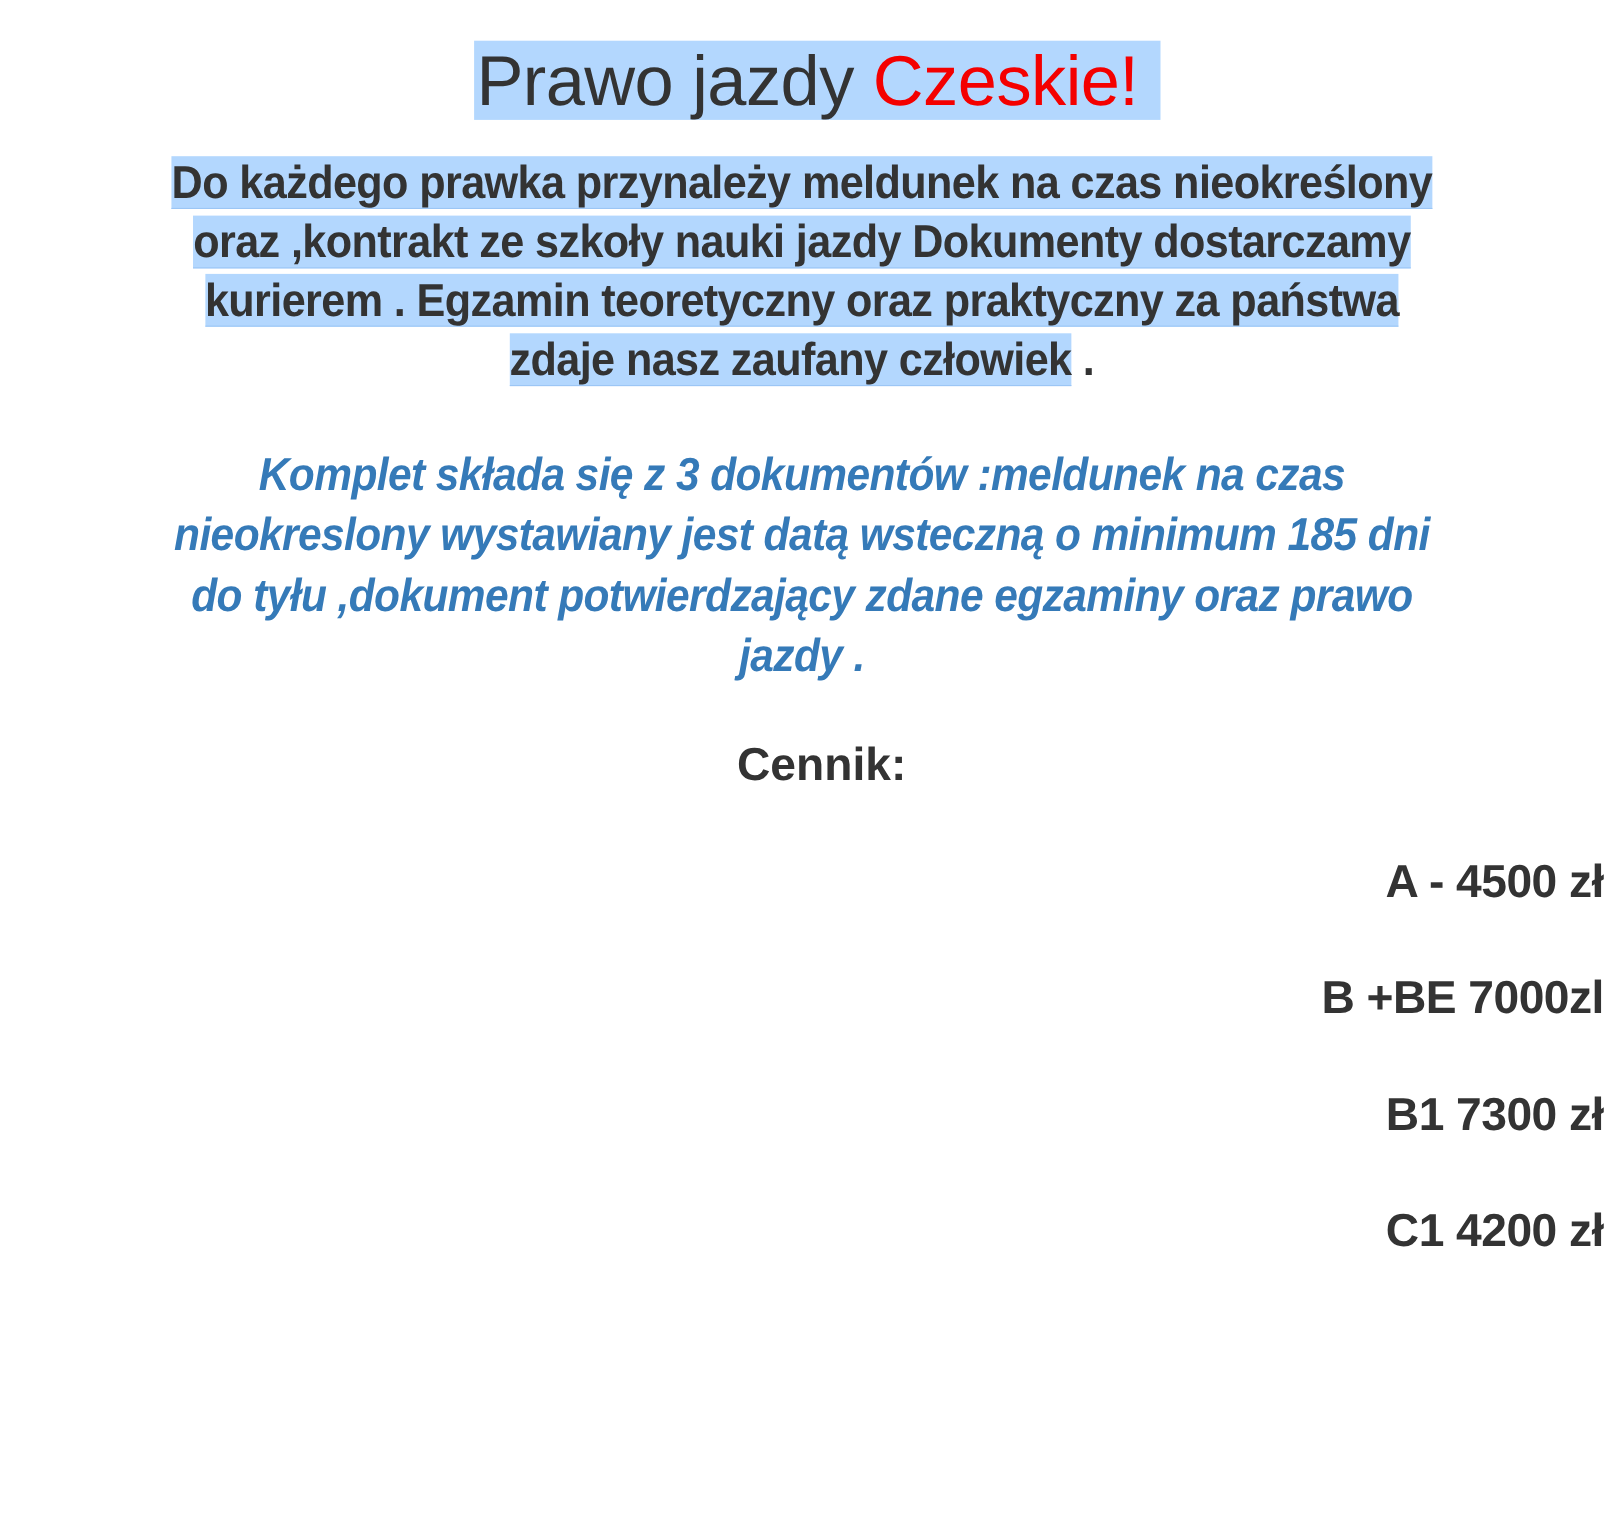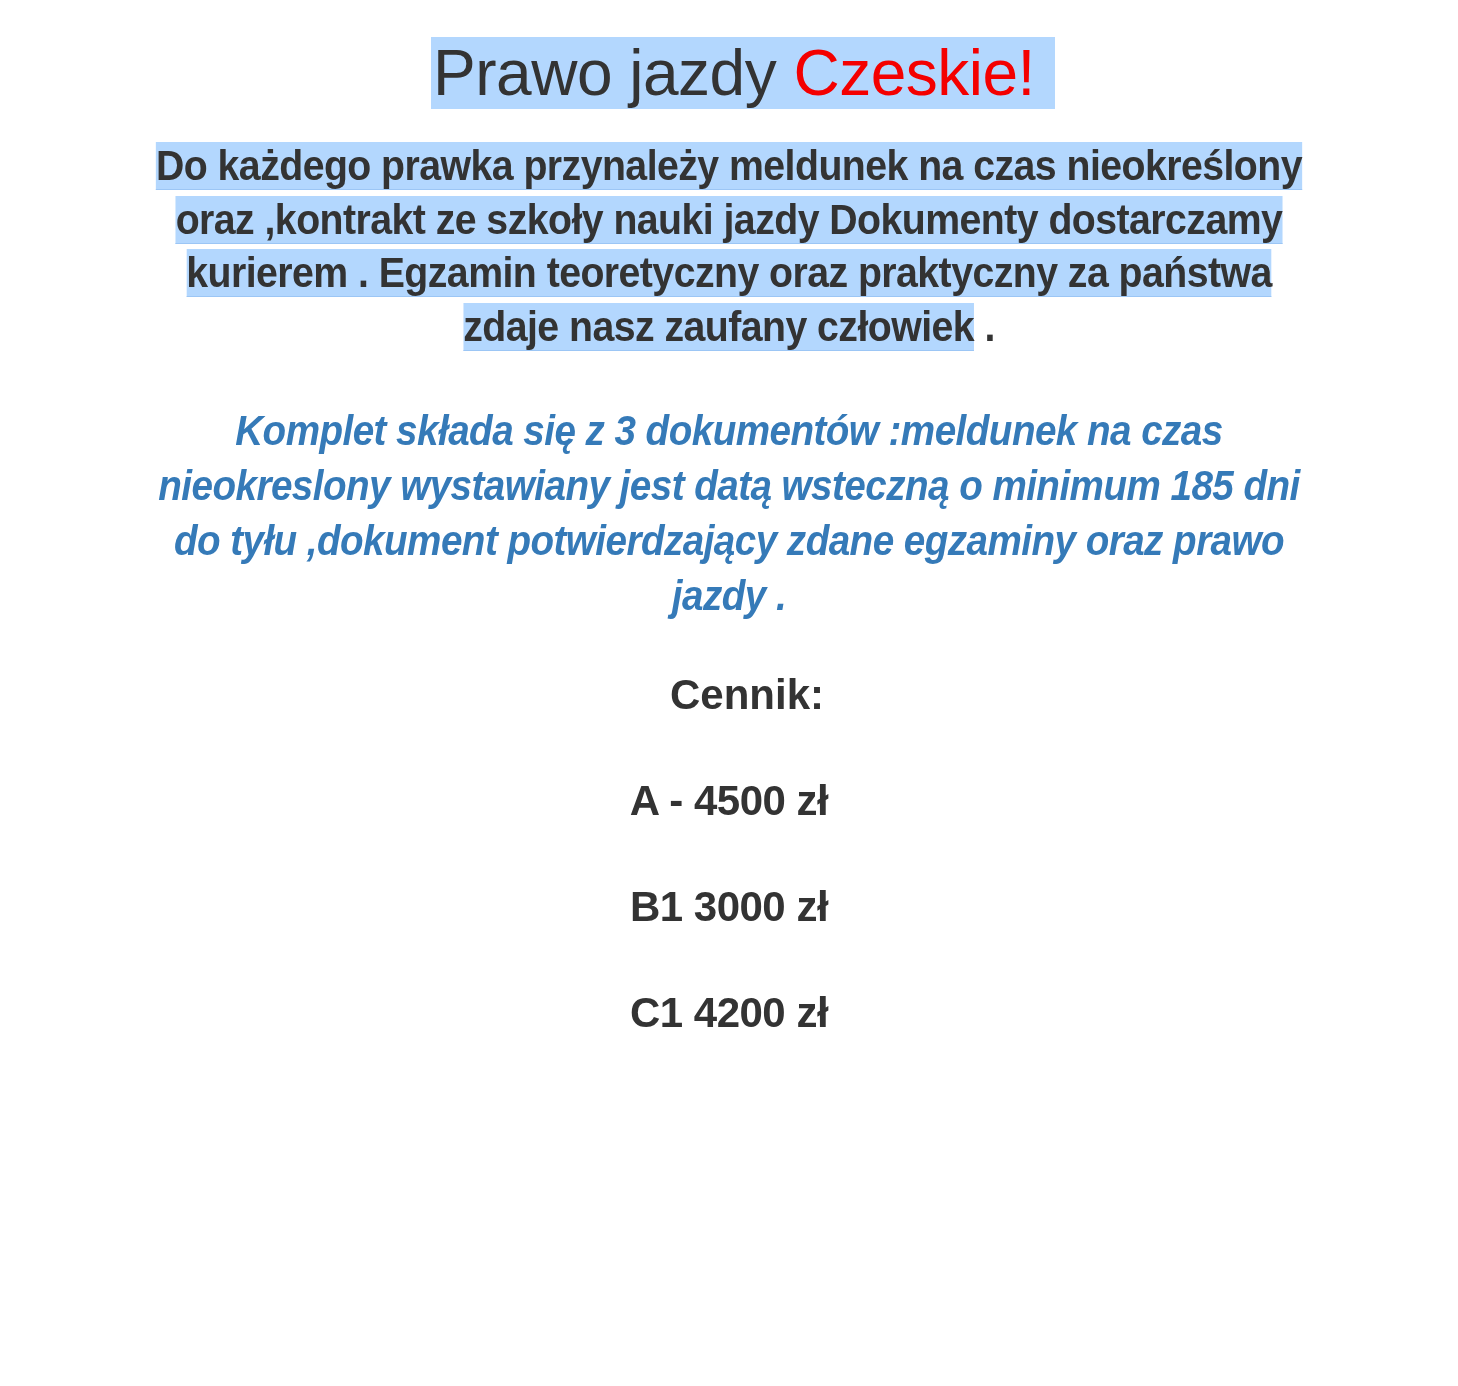--- a/index.html
+++ b/index.html
@@ -90,35 +90,37 @@
       list-style: none;
       margin: 0;
       padding: 0;
     }
     .price-item {
       font-size: 42px;
       font-weight: bold;
       line-height: 56px;
       height: 106px;
       letter-spacing: -0.5px;
+      text-align: right;
     }
   </style>
 </head>
 <body>
 
 <div class="page">
 
   <h1 class="title"><span class="hl"><span>Prawo jazdy </span><span class="accent">Czeskie!</span></span></h1>
 
   <p class="intro"><span class="sel"><span>Do każdego prawka przynależy meldunek na czas nieokreślony </span><br><span>oraz ,kontrakt ze szkoły nauki jazdy Dokumenty dostarczamy </span><br><span>kurierem . Egzamin teoretyczny oraz praktyczny za państwa </span><br><span>zdaje nasz zaufany człowiek</span></span><span> .</span></p>
 
   <p class="details"><span>Komplet składa się z 3 dokumentów :meldunek na czas</span><br><span>nieokreslony wystawiany jest datą wsteczną o minimum 185 dni</span><br><span>do tyłu ,dokument potwierdzający zdane egzaminy oraz prawo</span><br><span>jazdy .</span></p>
 
   <section class="pricing">
     <h2 class="pricing-heading">Cennik:</h2>
     <ul class="price-list">
       <li class="price-item">A - 4500 zł</li>
-      <li class="price-item">B1 3000 zł</li>
+      <li class="price-item">B +BE 7000zl</li>
+      <li class="price-item">B1 7300 zł</li>
       <li class="price-item">C1 4200 zł</li>
     </ul>
   </section>
 
 </div>
 
 </body></html>

